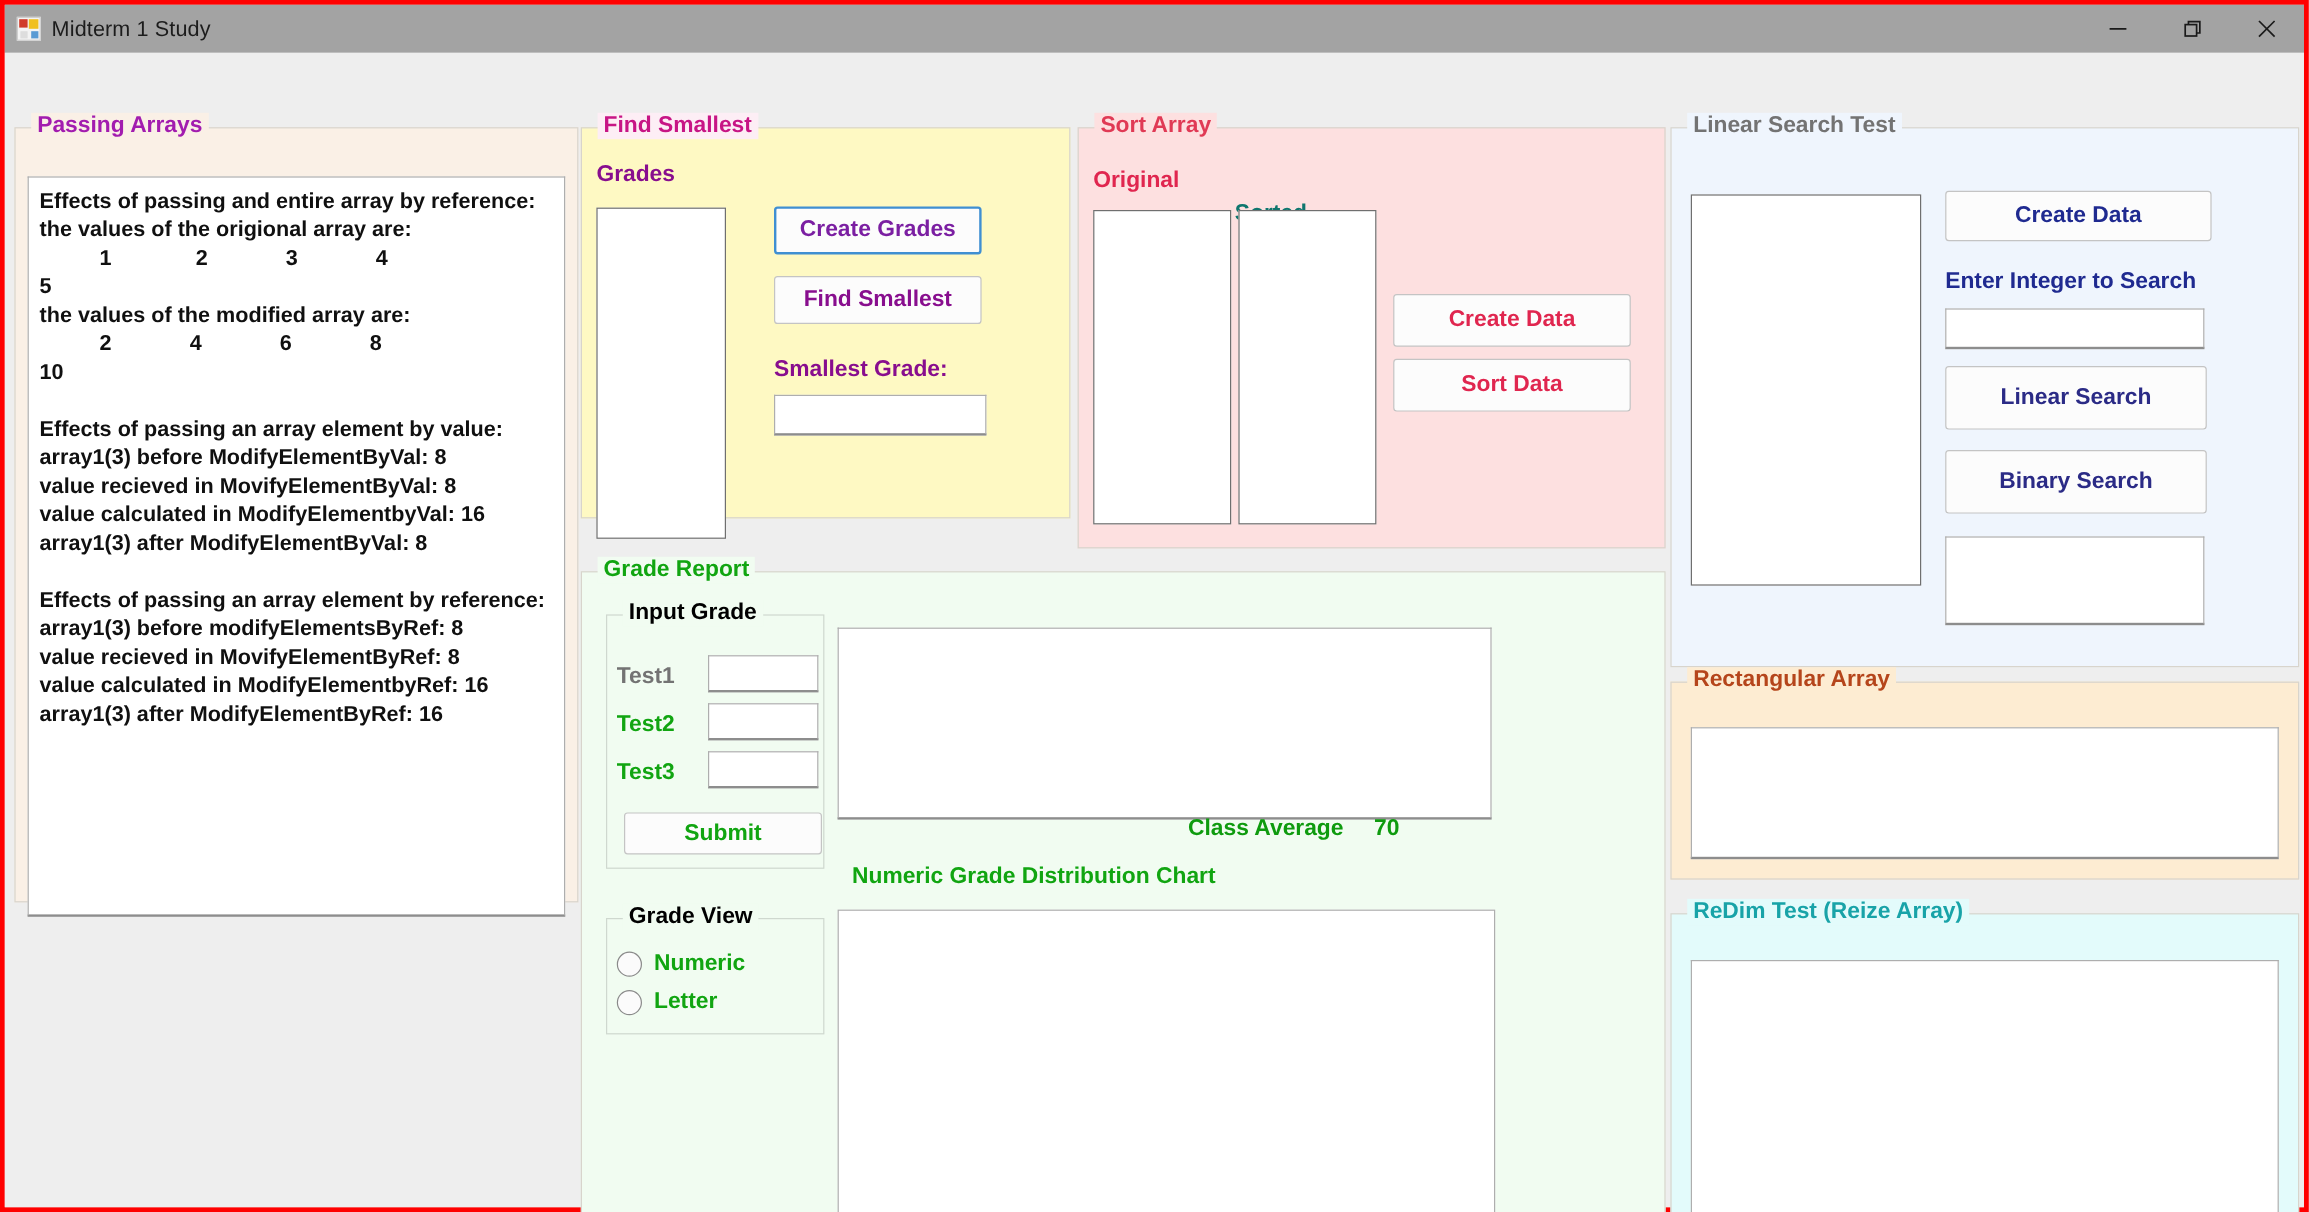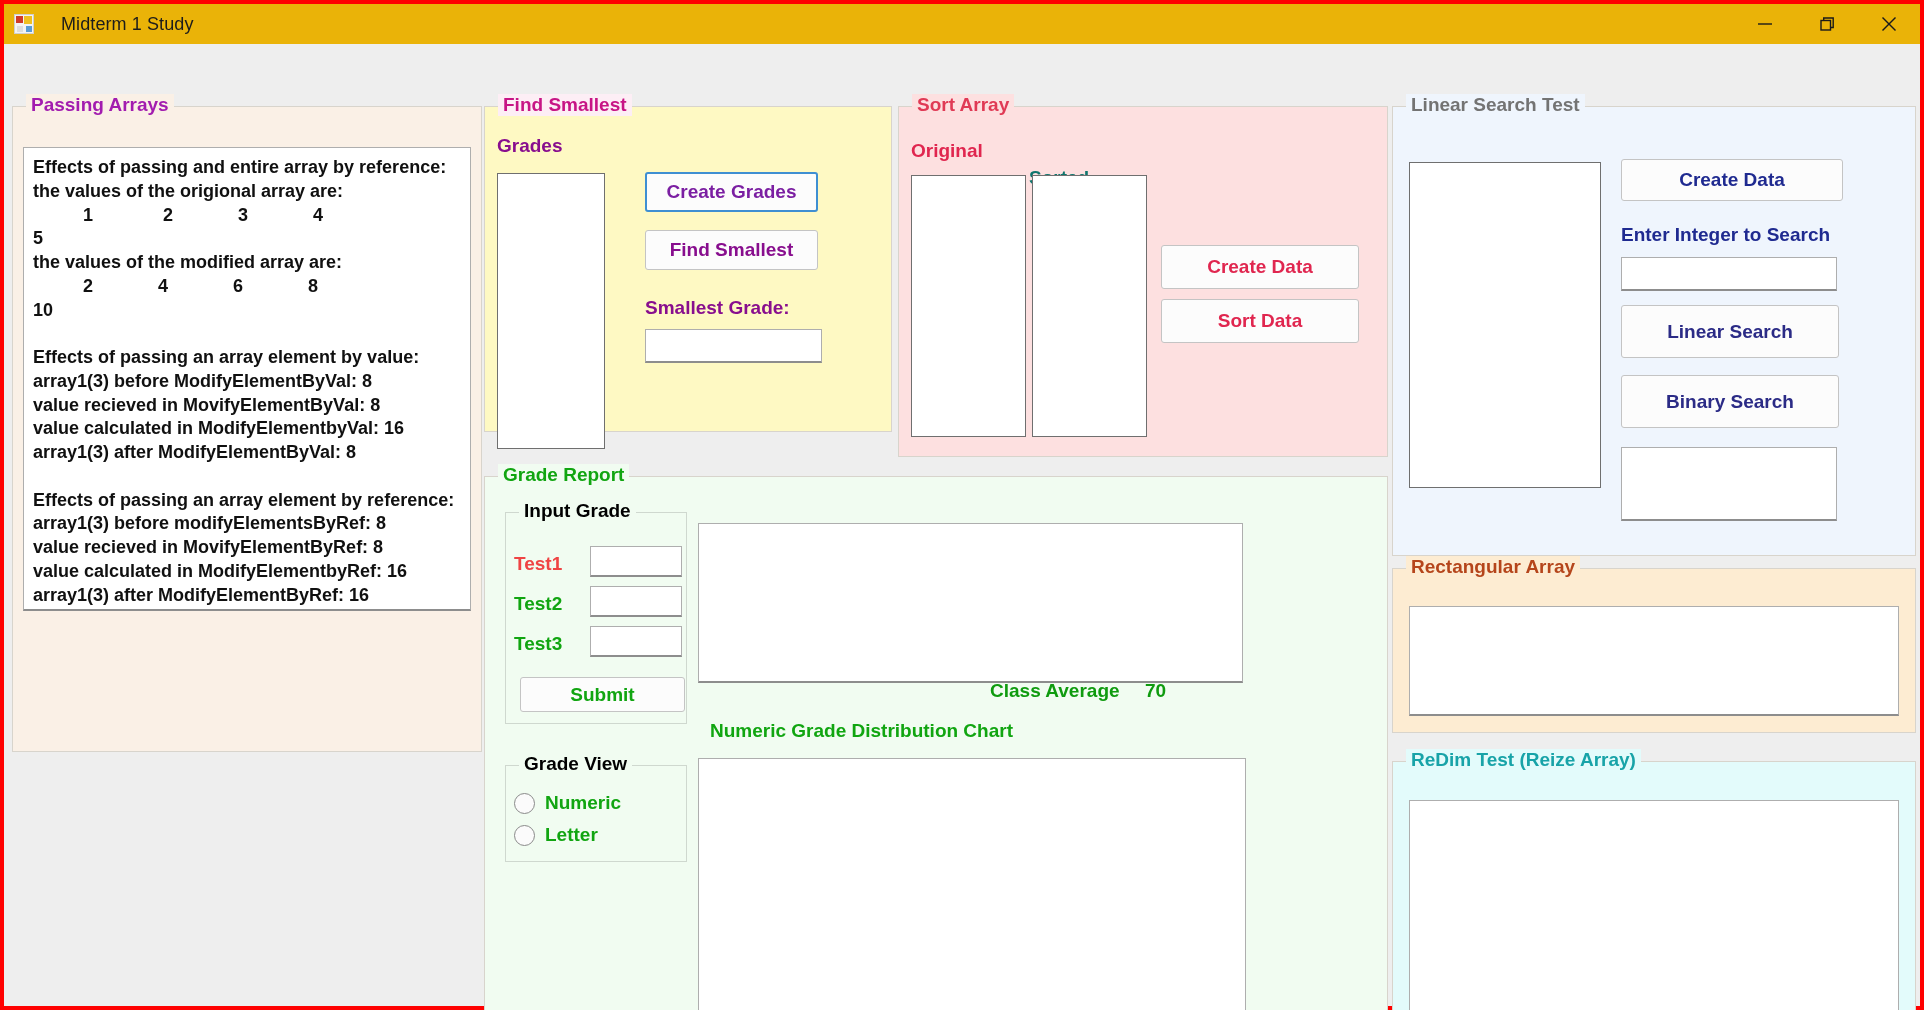--- a/index.html
+++ b/index.html
@@ -20,25 +20,24 @@
     border: 4px solid #ff0000;
     background: #eeeeee;
     display: flex;
     flex-direction: column;
   }
 
   
   #titlebar {
     height: 40px;
     min-height: 40px;
-    background: #eab308;
+    background: #a3a3a3;
     display: flex;
     align-items: center;
     position: relative;
-    gap: 18px;
   }
   #app-icon {
     width: 20px; height: 20px;
     margin-left: 10px; margin-right: 9px;
     position: relative;
     background: #f3f3f3;
     border: 1px solid #cfcfcf;
     flex: none;
   }
   #app-icon::before {
@@ -135,21 +134,21 @@
     white-space: nowrap;
   }
 
   
   #pa-group {
     left: 8px; top: 62px; width: 470px; height: 646px;
     background: #faf0e6;
   }
   #pa-group > .gb-title { color: #a21caf; background: #faf0e6; }
   #pa-out {
-    left: 10px; top: 40px; width: 448px; height: 464px;
+    left: 10px; top: 40px; width: 448px; height: 617px;
     padding: 8px 9px;
     font-size: 18px;
     font-weight: bold;
     color: #101010;
     line-height: 1.32;
     white-space: pre-wrap;
     overflow: hidden;
   }
 
   
@@ -213,21 +212,21 @@
     left: 480px; top: 432px; width: 904px; height: 567px;
     background: #f1fcf1;
   }
   #gr-group > .gb-title { color: #11a511; background: #f1fcf1; }
 
   #ig-group {
     left: 20px; top: 35px; width: 182px; height: 212px;
     border: 1px solid #cfd8cf;
   }
   #ig-group > .gb-inner-title { background: #f1fcf1; }
-  #ig-t1-lbl { left: 8px; top: 40px; color: #ef4444; }
+  #ig-t1-lbl { left: 8px; top: 40px; color: #737373; }
   #ig-t2-lbl { left: 8px; top: 80px; color: #11a511; }
   #ig-t3-lbl { left: 8px; top: 120px; color: #11a511; }
   #ig-t1 { left: 84px; top: 33px; width: 92px; height: 31px; }
   #ig-t2 { left: 84px; top: 73px; width: 92px; height: 31px; }
   #ig-t3 { left: 84px; top: 113px; width: 92px; height: 31px; }
   #ig-submit { left: 14px; top: 164px; width: 165px; height: 35px; color: #11a511; }
 
   #gv-group {
     left: 20px; top: 288px; width: 182px; height: 97px;
     border: 1px solid #cfd8cf;

